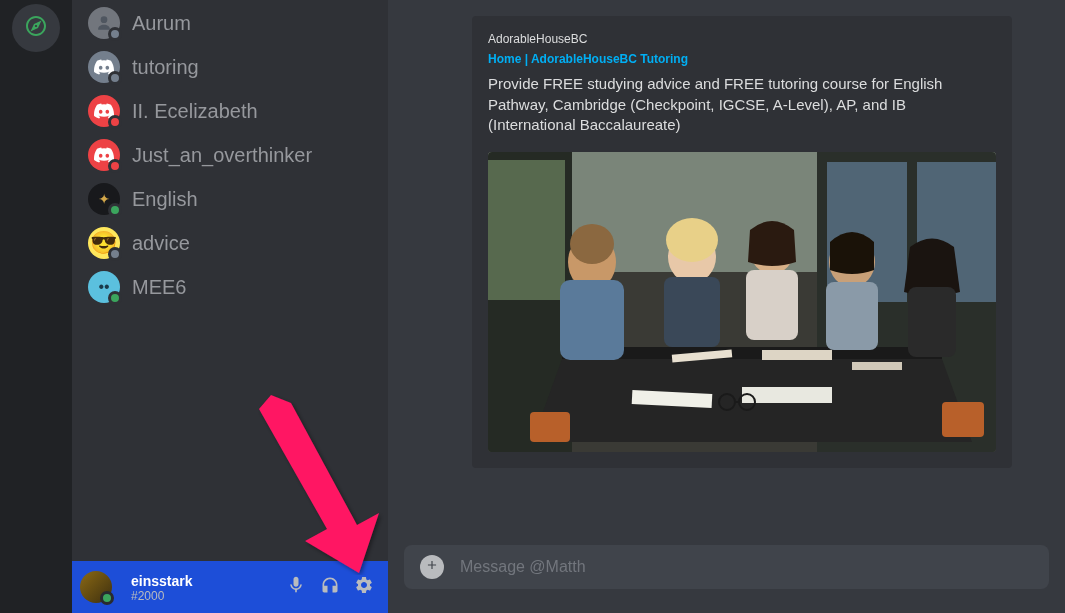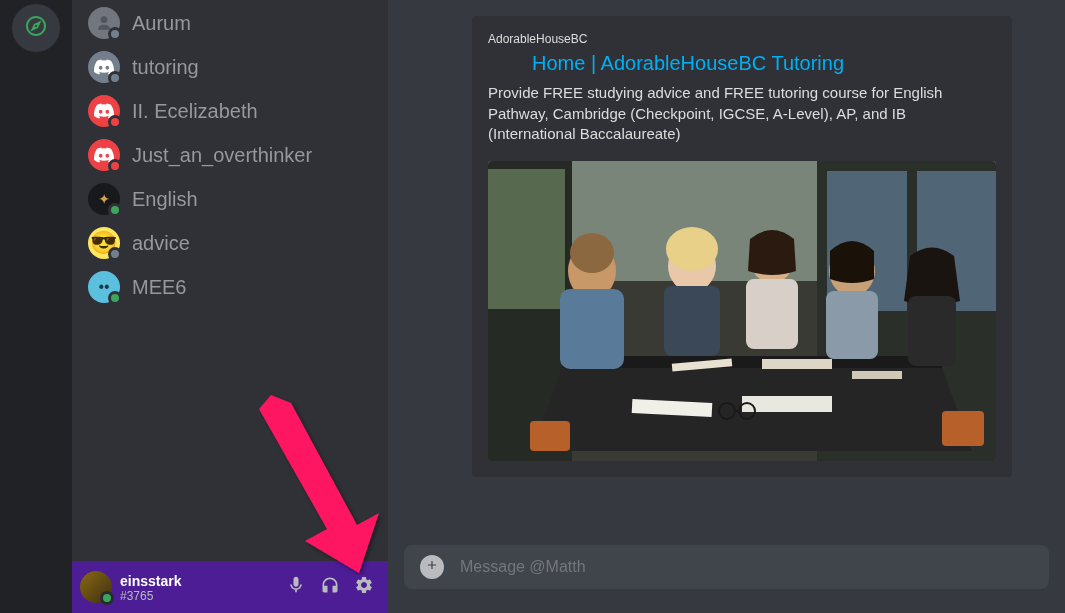--- a/index.html
+++ b/index.html
@@ -86,25 +86,26 @@
   .status-dot.online { background: #3ba55d; }
   .status-dot.dnd { background: #ed4245; }
   .member-name {
     color: #96989d;
     font-size: 20px;
     font-weight: 500;
   }
   .discord-logo-svg { width: 20px; height: 20px; }
   .user-panel {
     height: 52px;
-    background: #4c1d95;
+    background: #1d4ed8;
     display: flex;
     align-items: center;
     padding: 0 8px;
     flex-shrink: 0;
+    gap: 11px;
   }
   .user-avatar {
     width: 32px;
     height: 32px;
     border-radius: 50%;
     background: linear-gradient(135deg,#8b6914,#3d2f0f);
     position: relative;
     margin-right: 8px;
     flex-shrink: 0;
   }
@@ -153,25 +154,24 @@
     max-width: 540px;
     margin-left: 68px;
   }
   .embed-provider {
     color: #dcddde;
     font-size: 12px;
     margin-bottom: 6px;
   }
   .embed-title {
     color: #00aff4;
-    font-size: 20px;
-    font-weight: 400;
+    font-size: 12px;
+    font-weight: 700;
     margin-bottom: 8px;
     cursor: pointer;
-    margin-left: 44px;
   }
   .embed-desc {
     color: #dcddde;
     font-size: 15px;
     line-height: 1.375;
     margin-bottom: 16px;
   }
   .embed-image {
     width: 100%;
     height: 300px;
@@ -296,21 +296,21 @@
         <span class="member-name">MEE6</span>
       </div>
     </div>
 
   <div class="user-panel">
     <div class="user-avatar">
       <div class="status-dot online" style="border-color:#292b2f"></div>
     </div>
     <div class="user-info">
       <div class="user-name">einsstark</div>
-      <div class="user-tag">#3765</div>
+      <div class="user-tag">#2000</div>
     </div>
     <div class="user-controls">
       <div class="user-control-btn">
         <span>
           <svg viewBox="0 0 24 24" fill="currentColor">
               <path d="M12 14c1.66 0 3-1.34 3-3V5c0-1.66-1.34-3-3-3S9 3.34 9 5v6c0 1.66 1.34 3 3 3zm5.91-3c-.49 0-.9.36-.98.85C16.52 14.2 14.47 16 12 16s-4.52-1.8-4.93-4.15c-.08-.49-.49-.85-.98-.85-.61 0-1.09.54-1 1.14.49 3 2.89 5.35 5.91 5.78V20c0 .55.45 1 1 1s1-.45 1-1v-2.08c3.02-.43 5.42-2.78 5.91-5.78.1-.6-.39-1.14-1-1.14z"></path>
             </svg>
         </span>
       </div>
       <div class="user-control-btn">

